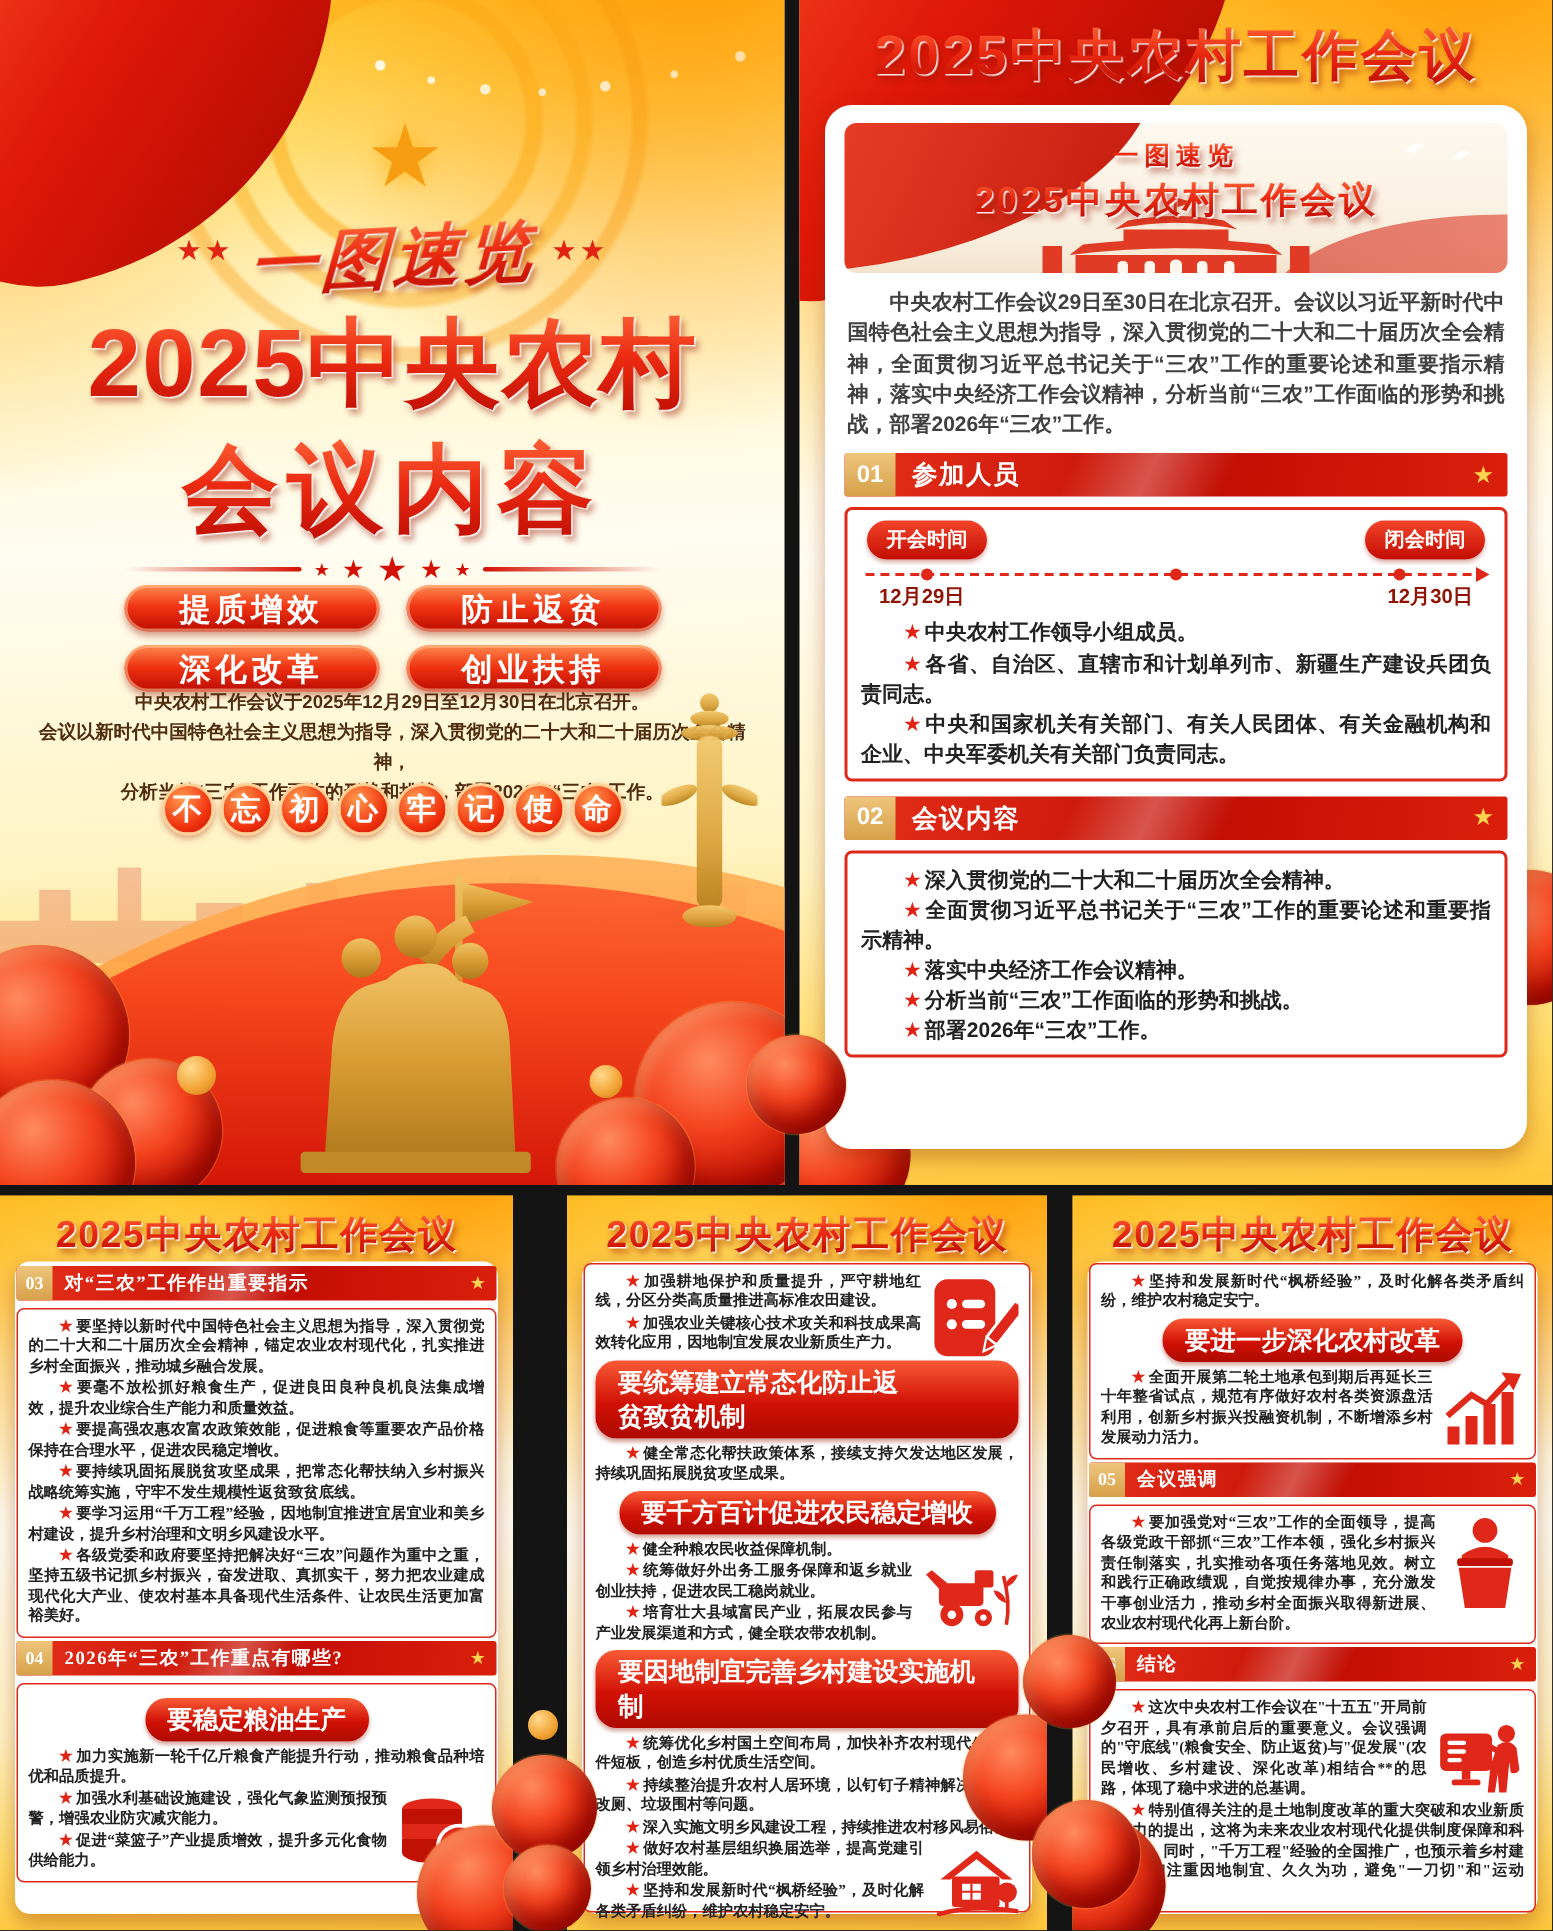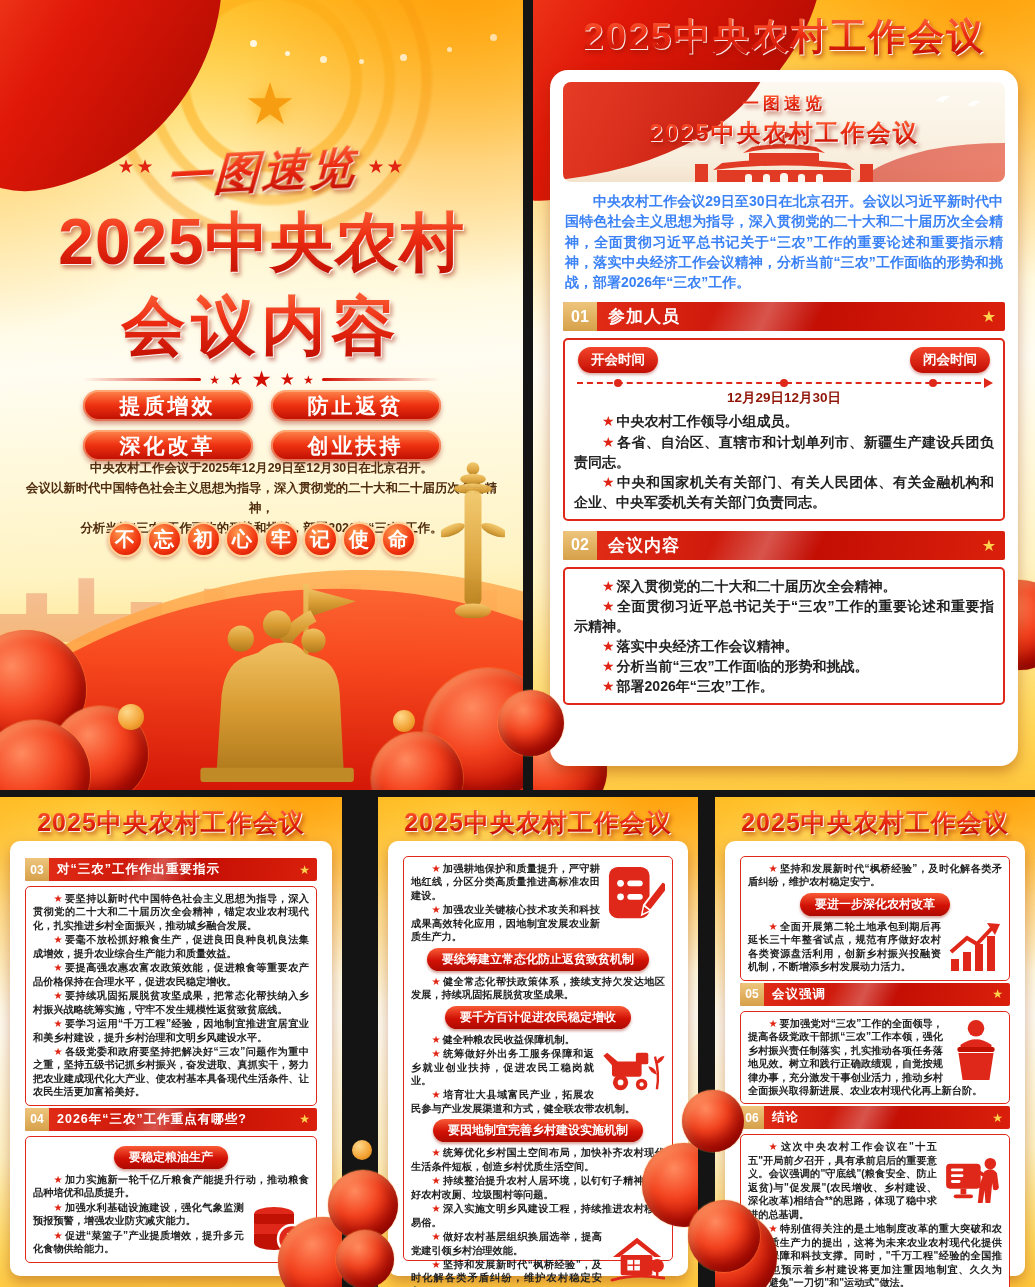--- a/index.html
+++ b/index.html
@@ -93,46 +93,46 @@
       background:linear-gradient(180deg,#fdf9f0 0%,#f8eedd 78%,#f3e3cd 100%);}
   .bn-rib{position:absolute;left:-36px;top:-44px;width:250px;height:130px;transform:rotate(-7deg);
       background:linear-gradient(120deg,#ee3a20,#bd0c02);border-radius:0 0 100% 14%/0 0 100% 72%;opacity:.95;}
   .bn-rib2{position:absolute;right:-60px;bottom:-60px;width:220px;height:110px;transform:rotate(8deg);
       background:linear-gradient(300deg,#ee3a20,#c91104);border-radius:100% 0 0 0/86% 0 0 0;opacity:.55;}
   .bn-txt{position:absolute;left:0;right:0;top:10px;text-align:center;z-index:2;}
   .bn-l1{font-size:17px;font-weight:900;letter-spacing:4px;}
   .bn-l2{font-size:24px;font-weight:900;letter-spacing:2px;margin-top:2px;}
   .gate{position:absolute;left:50%;bottom:-2px;transform:translateX(-50%);z-index:1;}
   .cranes{position:absolute;right:10px;top:8px;z-index:2;}
-  .b-intro{margin:9px 2px 0;font-size:14px;line-height:1.45;text-align:justify;text-indent:2em;color:#3b82f6;font-weight:600;}
+  .b-intro{margin:9px 2px 0;font-size:14px;line-height:1.45;text-align:justify;text-indent:2em;color:#404040;font-weight:600;}
   .pB .bar{height:29px;margin:10px 0 7px;}
   .pB .bar .num{width:34px;height:29px;font-size:16px;}
   .pB .bar .btitle{font-size:17px;margin-left:11px;}
   .pB .bar .bstar{font-size:16px;margin-right:9px;}
   .pB .rbox{padding:7px 9px;}
   .pB ul.bl li{font-size:14px;line-height:1.43;}
   .tl-pills{display:flex;justify-content:space-between;padding:0 4px;}
   .tpill{background:linear-gradient(180deg,#f4442a,#c20d03);color:#fff;font-weight:800;font-size:13.5px;
       padding:4px 13px;border-radius:15px;box-shadow:0 2px 3px rgba(150,20,0,.35);}
   .tl-line{position:relative;height:0;border-top:2px dashed #e0281a;margin:9px 3px 5px;}
   .td{position:absolute;top:-5px;width:8px;height:8px;border-radius:50%;background:#e0281a;}
   .td1{left:9%;} .td2{left:49%;} .td3{left:85%;}
   .tl-line::after{content:"";position:absolute;right:-2px;top:-6px;border-left:9px solid #e0281a;
       border-top:5px solid transparent;border-bottom:5px solid transparent;}
-  .tl-dates{display:flex;justify-content:center;font-weight:800;color:#8f1406;font-size:13.5px;padding:0 12px 4px;}
+  .tl-dates{display:flex;justify-content:space-between;font-weight:800;color:#8f1406;font-size:13.5px;padding:0 12px 4px;}
   
   .mini .hdr{top:9px;font-size:25px;letter-spacing:1px;}
-  .mini-card{left:10px;right:10px;top:44px;bottom:11px;border-radius:10px;padding:15px;}
+  .mini-card{left:10px;right:10px;top:44px;bottom:11px;border-radius:10px;padding:1px;font-family:Liberation Serif, serif;}
   .mini .bar{height:23px;margin:2px 0 5px;}
   .mini .bar .num{width:24px;height:23px;font-size:12px;}
   .mini .bar .btitle{font-size:12.5px;margin-left:8px;}
   .mini .bar .bstar{font-size:12px;margin-right:7px;}
   .mini .rbox{border-width:1.5px;padding:5px 7px;}
   .mini ul.bl li{font-size:10.2px;line-height:1.32;margin-bottom:1px;}
-  .mini .rpill{font-size:12px;padding:3px 15px;margin:4px auto 4px;}
+  .mini .rpill{font-size:17px;padding:3px 15px;margin:4px auto 4px;}
   .rbox.full{height:100%;}
   .pC{left:0;top:797px;width:342px;height:490px;}
   .pD{left:378px;top:797px;width:320px;height:490px;}
   .pE{left:715px;top:797px;width:320px;height:490px;}
   svg{display:block;}
 </style>
 </head>
 <body>
 
 <div class="stage">

